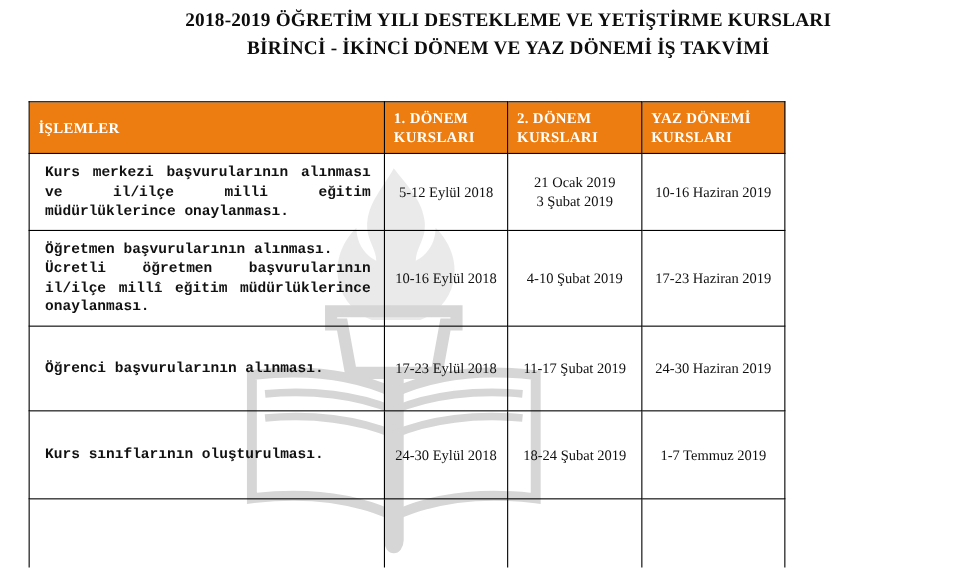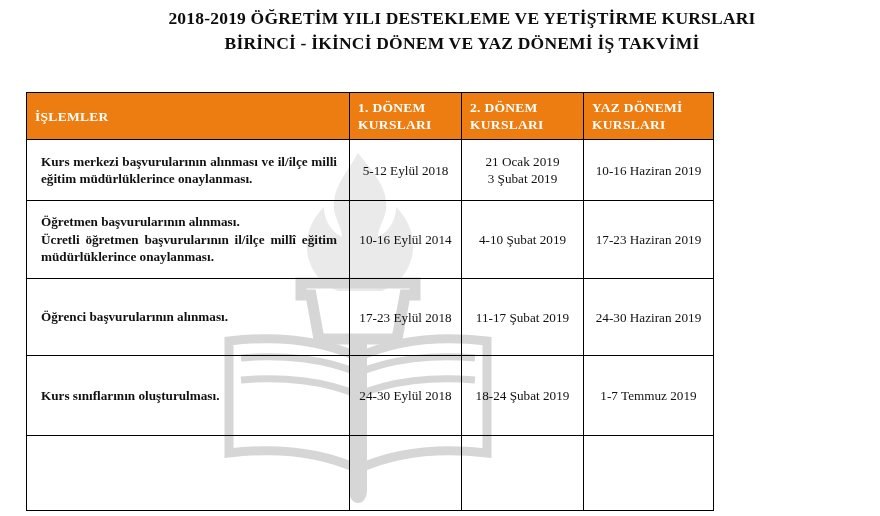--- a/index.html
+++ b/index.html
@@ -87,20 +87,21 @@
 
   
   table.cal td.task {
     text-align: justify;
     text-justify: inter-word;
     font-weight: bold;
     font-size: 13.2px;
     line-height: 17.5px;
     color: #111111;
     padding: 8px 12px 8px 14px;
+    font-family: Liberation Mono, monospace;
   }
   table.cal td.task .tl { display: block; }
   table.cal td.date {
     text-align: center;
     font-weight: normal;
     font-size: 13.2px;
     line-height: 17px;
     color: #111111;
     padding: 8px 4px;
   }
@@ -196,21 +197,21 @@
           <span class="dl">10-16 Haziran 2019</span>
         </td>
       </tr>
 
       <tr class="r1">
         <td class="task">
           <span class="tl">Öğretmen başvurularının alınması.</span>
           <span class="tl">Ücretli öğretmen başvurularının il/ilçe millî eğitim müdürlüklerince onaylanması.</span>
         </td>
         <td class="date">
-          <span class="dl">10-16 Eylül 2014</span>
+          <span class="dl">10-16 Eylül 2018</span>
         </td>
         <td class="date">
           <span class="dl">4-10 Şubat 2019</span>
         </td>
         <td class="date">
           <span class="dl">17-23 Haziran 2019</span>
         </td>
       </tr>
 
       <tr class="r2">

